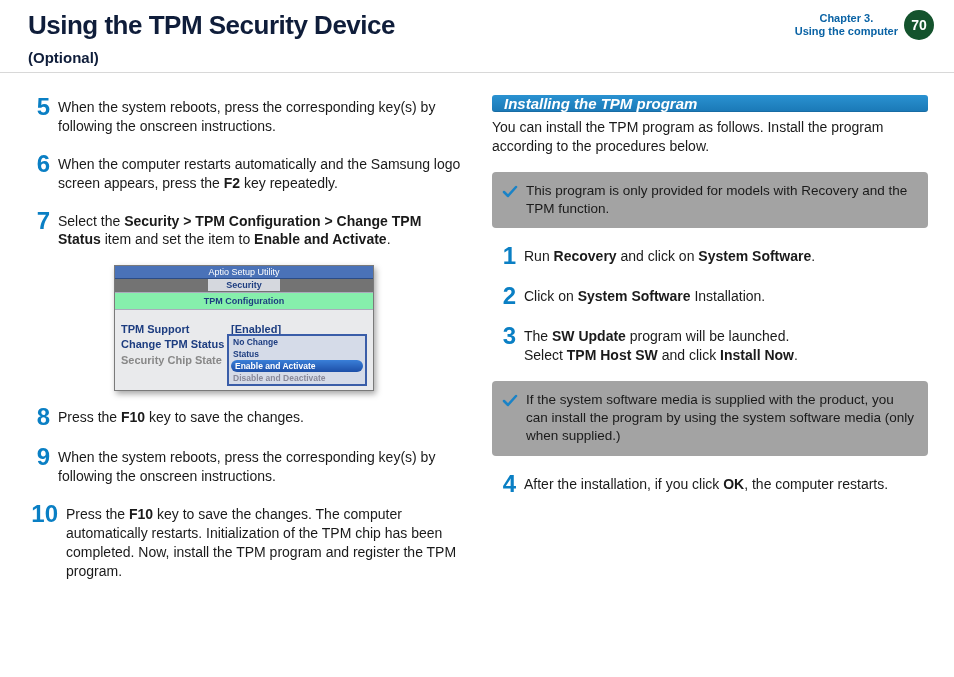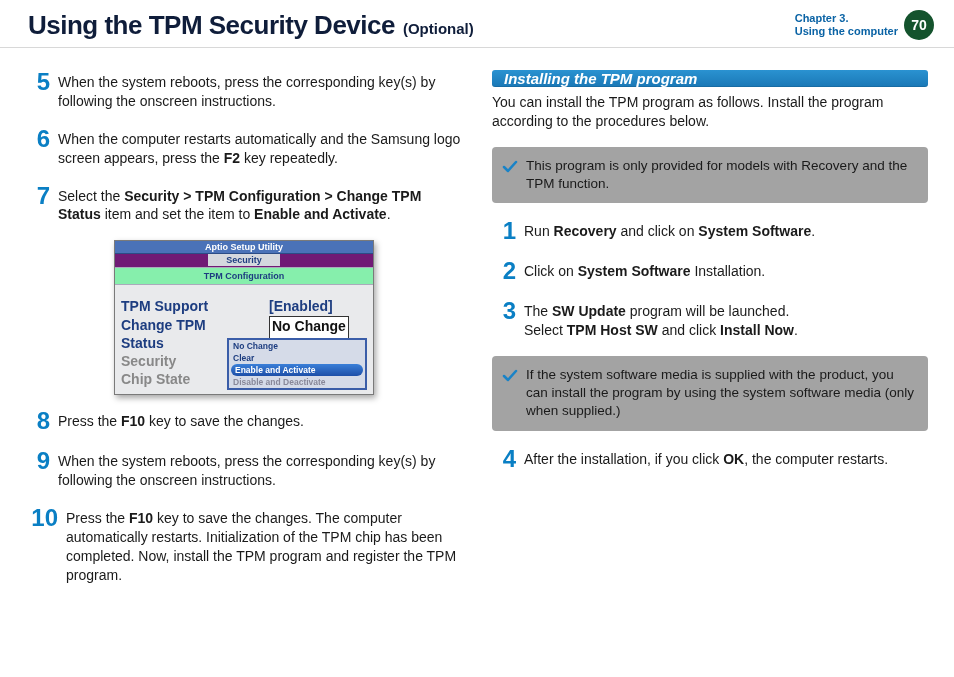--- a/index.html
+++ b/index.html
@@ -13,25 +13,25 @@
     position: relative;
     padding: 0;
   }
   .header {
     display: flex;
     justify-content: space-between;
     align-items: flex-start;
     padding: 10px 20px 6px 28px;
     border-bottom: 1px solid #d8d8d8;
   }
-  .title-block { display: flex; align-items: baseline; gap: 8px; }
+  .title-block { display: flex; align-items: baseline; gap: 8px; flex-direction: column; }
   .title-main { font-size: 26px; font-weight: 800; color: #0f1d3a; letter-spacing: -0.5px;}
   .title-sub { font-size: 15px; font-weight: 700; color: #0f1d3a; }
   .chapter-block { display: flex; align-items: center; gap: 6px; }
-  .chapter-text { text-align: left; font-size: 11px; font-weight: 700; color: #0a63a5; line-height: 1.2; }
+  .chapter-text { text-align: center; font-size: 11px; font-weight: 700; color: #0a63a5; line-height: 1.2; }
   .page-badge {
     width: 30px; height: 30px; border-radius: 50%;
     background: #14532d; color: #fff; font-weight: 700;
     display: flex; align-items: center; justify-content: center;
     font-size: 14px;
   }
   .columns {
     display: flex; gap: 30px; padding: 22px 26px 10px 26px;
   }
   .col { flex: 1; }
@@ -69,35 +69,35 @@
   .bios {
     width: 260px; margin: 8px auto 14px auto;
     border: 1px solid #7a7a7a;
     box-shadow: 2px 3px 6px rgba(0,0,0,0.35);
     font-family: Arial, sans-serif;
     font-size: 9px;
     background: #e9eaec;
   }
   .bios-top {
     background: #4a72b8; color: #fff; text-align: center;
-    font-weight: 700; padding: 1px 0; font-size: 9px;
+    font-weight: 400; padding: 1px 0; font-size: 9px;
     border-bottom: 1px solid #2b4c86;
   }
-  .bios-tab-row { background: #701a75; display: flex; justify-content: center; padding: 0 0 1px 0;}
+  .bios-tab-row { background: #737373; display: flex; justify-content: center; padding: 0 0 1px 0;}
   .bios-tab {
     background: #d5d8de; color: #1d3d80; font-weight: 700;
     padding: 1px 18px; font-size: 9px;
   }
   .bios-sub {
     background: #86efac; color: #1d3d80; font-weight: 700;
     text-align: center; padding: 3px 0; border-top: 1px solid #aab;
     border-bottom: 1px solid #aab; font-size: 9px;
   }
   .bios-body { padding: 12px 6px 6px 6px; background: #e9eaec; min-height: 80px; position:relative;}
-  .bios-row { display: flex; font-size: 14px; color: #1d3d80; font-weight: 700; line-height: 1.3; gap: 38px;}
+  .bios-row { display: flex; font-size: 11px; color: #1d3d80; font-weight: 700; line-height: 1.3;}
   .bios-row .lbl { width: 110px; }
   .bios-row .val { }
   .bios-row.dim .lbl, .bios-row.dim .val { color: #888; font-weight:700;}
   .bios-row .boxval {
     background: #fff; border: 1px solid #333; padding: 0 2px; color: #111;
   }
   .bios-menu {
     position: absolute; right: 6px; bottom: 4px;
     border: 2px solid #3a5da8; background: #d5dbe8;
     width: 140px; font-size: 8.5px;
@@ -160,21 +160,21 @@
         <div class="bios-row">
           <span class="lbl">Change TPM Status</span>
           <span class="boxval">No Change</span>
         </div>
         <div class="bios-row dim">
           <span class="lbl">Security Chip State</span>
           <span class="val">Disabled and Deactivated</span>
         </div>
         <div class="bios-menu">
           <div>No Change</div>
-          <div>Clear</div>
+          <div>Status</div>
           <div class="hl">Enable and Activate</div>
           <div class="dim">Disable and Deactivate</div>
         </div>
       </div>
     </div>
 
     <div class="step">
       <div class="step-num">8</div>
       <div class="step-body">Press the <b>F10</b> key to save the changes.</div>
     </div>

